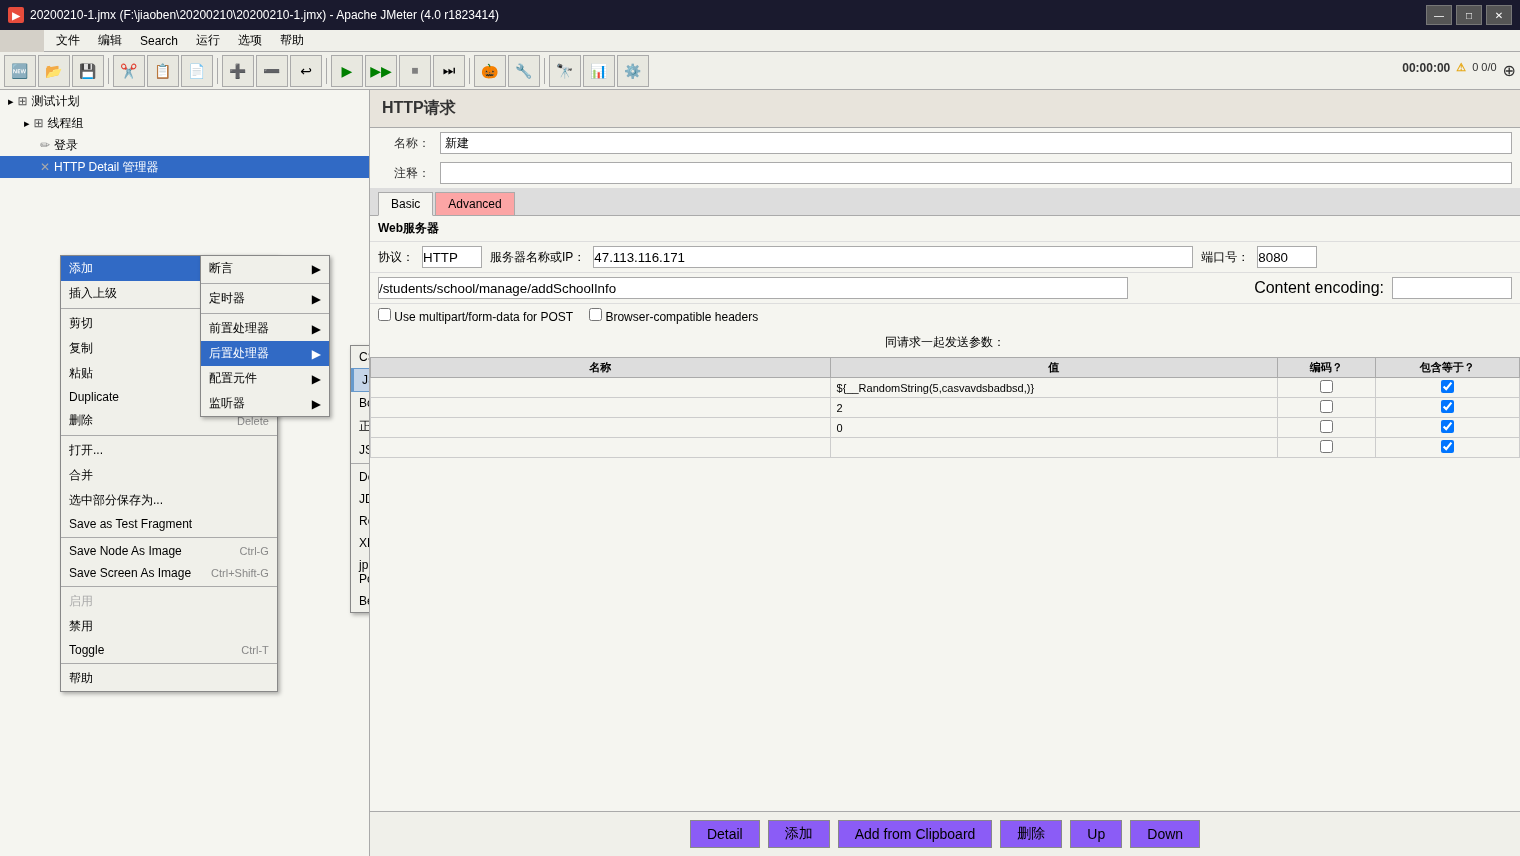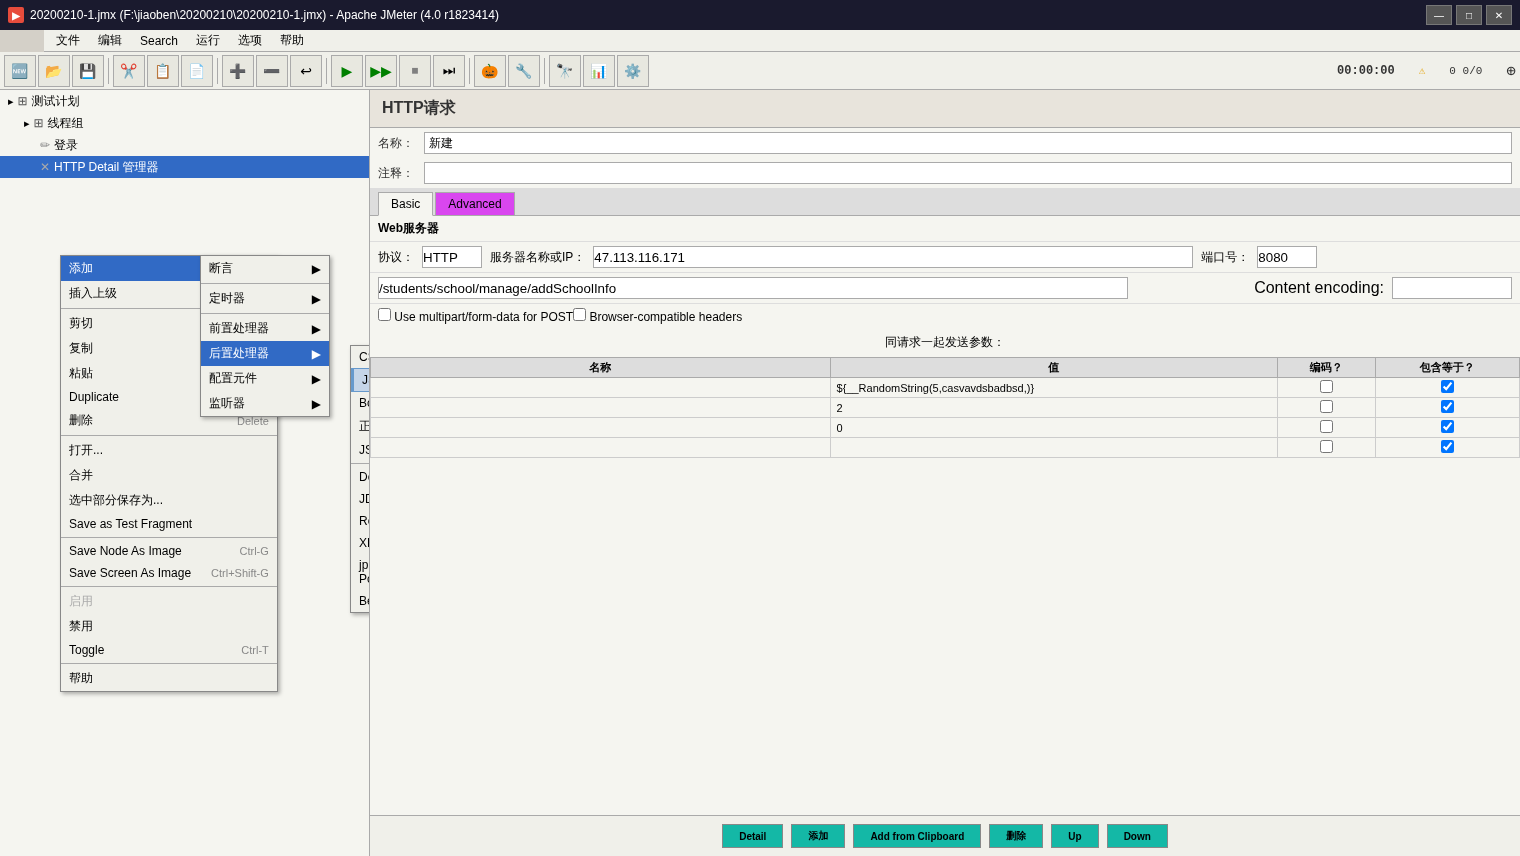--- a/index.html
+++ b/index.html
@@ -13,21 +13,21 @@
     .title-btn { width: 26px; height: 20px; background: #555; border: 1px solid #777; color: white; font-size: 10px; display: flex; align-items: center; justify-content: center; cursor: pointer; }
 
     
     .menu-bar { background: #f0f0ea; border-bottom: 1px solid #aaa; height: 22px; display: flex; align-items: center; padding: 0 4px; gap: 2px; margin-left: 44px; }
     .menu-item { padding: 2px 8px; font-size: 12px; cursor: pointer; height: 100%; display: flex; align-items: center; }
 
     
     .toolbar { background: #f0f0ea; border-bottom: 1px solid #aaa; height: 38px; display: flex; align-items: center; padding: 2px 4px; gap: 2px; }
     .tb-btn { width: 32px; height: 32px; background: #e8e8e0; border: 1px solid #aaa; display: flex; align-items: center; justify-content: center; cursor: pointer; font-size: 14px; }
     .tb-sep { width: 1px; height: 26px; background: #aaa; margin: 0 2px; }
-    .tb-right { margin-left: auto; display: flex; align-items: center; gap: 24px; font-size: 11px; color: #333; font-family: Liberation Mono, monospace; }
+    .tb-right { margin-left: auto; display: flex; gap: 6px; font-size: 11px; color: #333; }
     .tb-time { font-size: 12px; font-weight: bold; }
     .tb-warning { color: #e6a817; font-weight: bold; }
 
     
     .main-area { display: flex; height: calc(856px - 30px - 22px - 38px); }
 
     
     .tree-panel { width: 370px; background: #f5f5f0; border-right: 1px solid #aaa; overflow-y: auto; position: relative; }
     .tree-item { display: flex; align-items: center; padding: 2px 4px; cursor: pointer; white-space: nowrap; height: 22px; }
     .tree-item.selected { background: #316ac5; color: white; }
@@ -51,34 +51,34 @@
     
     .ctx-submenu-断言 { position: absolute; top: 165px; left: 200px; background: #f0f0ea; border: 1px solid #888; box-shadow: 2px 2px 4px rgba(0,0,0,0.3); min-width: 130px; z-index: 21; }
     
     .ctx-submenu-后置 { position: absolute; top: 255px; left: 350px; background: #f0f0ea; border: 1px solid #888; box-shadow: 2px 2px 4px rgba(0,0,0,0.3); min-width: 280px; z-index: 22; }
 
     
     .content-panel { flex: 1; background: #f5f5f0; overflow-y: auto; }
     .http-header { background: #e8e4dc; border-bottom: 1px solid #aaa; padding: 8px 12px; }
     .http-title { font-size: 16px; font-weight: bold; color: #333; }
     .form-row { display: flex; align-items: center; padding: 4px 8px; gap: 6px; }
-    .form-label { min-width: 40px; font-size: 12px; color: #333; }
+    .form-label { min-width: 40px; font-size: 12px; color: #333; margin-left: 16px; }
     .form-input { flex: 1; height: 22px; border: 1px solid #aaa; background: white; padding: 1px 4px; font-size: 12px; }
     .tab-bar { display: flex; border-bottom: 1px solid #aaa; background: #ddd; padding-top: 4px; padding-left: 8px; gap: 2px; }
-    .tab { padding: 4px 12px; border: 1px solid #aaa; border-bottom: none; cursor: pointer; font-size: 12px; background: #d946ef; }
+    .tab { padding: 4px 12px; border: 1px solid #aaa; border-bottom: none; cursor: pointer; font-size: 12px; background: #fca5a5; }
     .tab.active { background: #f5f5f0; border-bottom: 1px solid #f5f5f0; margin-bottom: -1px; }
     .server-row { display: flex; align-items: center; padding: 4px 8px; gap: 8px; border-bottom: 1px solid #ddd; }
     .server-label { font-size: 12px; font-weight: bold; }
-    .checkbox-row { padding: 4px 8px; display: flex; align-items: flex-start; }
+    .checkbox-row { padding: 4px 8px; display: flex; gap: 16px; align-items: flex-start; }
     .params-title { padding: 6px 8px; font-size: 12px; text-align: center; }
     .params-table { width: 100%; border-collapse: collapse; font-size: 11px; }
     .params-table th { background: #ddd; border: 1px solid #aaa; padding: 2px 6px; text-align: center; }
     .params-table td { border: 1px solid #ccc; padding: 2px 6px; }
     .params-table td input[type="checkbox"] { }
-    .bottom-btn { padding: 4px 16px; background: #14b8a6; border: 1px solid #888; cursor: pointer; font-size: 10px; font-weight: bold; }
+    .bottom-btn { padding: 4px 16px; background: #8b5cf6; border: 1px solid #888; cursor: pointer; font-size: 14px; }
     .json-item { background: #d0e4f0; border: 1px solid #6699cc; }
   </style>
 </head>
 <body>
 
 <div class="title-bar">
   <div class="title-bar-left">
     <div class="title-bar-icon">▶</div>
     <span>20200210-1.jmx (F:\jiaoben\20200210\20200210-1.jmx) - Apache JMeter (4.0 r1823414)</span>
   </div>

